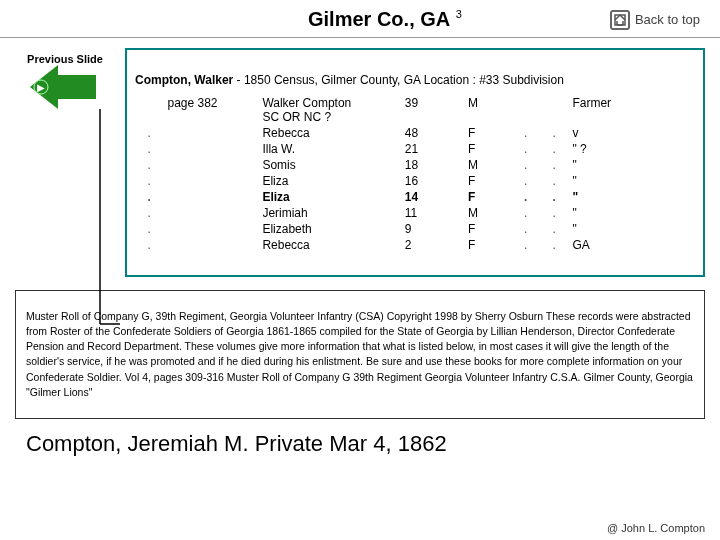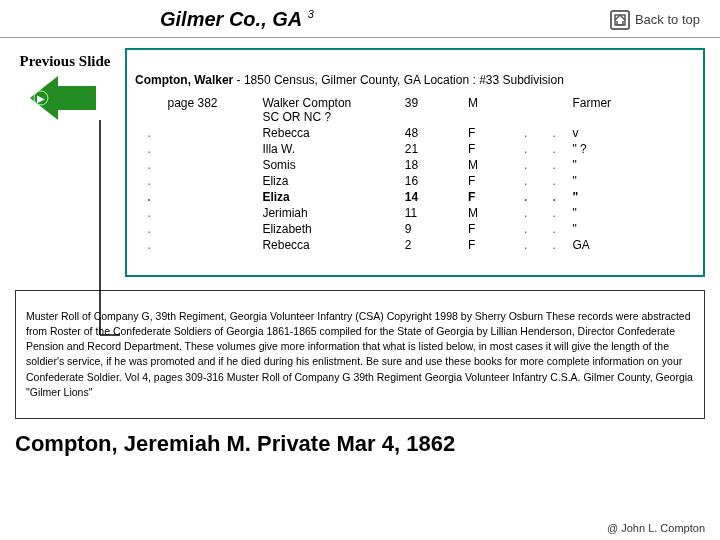--- a/index.html
+++ b/index.html
@@ -18,23 +18,22 @@
     .header {
       display: flex;
       align-items: center;
       justify-content: space-between;
       padding: 8px 20px 6px 20px;
       border-bottom: 1px solid #999;
     }
     .header-title {
       font-size: 20px;
       font-weight: bold;
-      text-align: left;
+      text-align: center;
       flex: 1;
-      font-style: italic;
     }
     .header-title sup {
       font-size: 11px;
       font-weight: normal;
     }
     .back-to-top {
       display: flex;
       align-items: center;
       gap: 5px;
       font-size: 13px;
@@ -64,25 +63,24 @@
     
     .left-panel {
       display: flex;
       flex-direction: column;
       align-items: center;
       width: 100px;
       padding-top: 5px;
       position: relative;
     }
     .prev-slide-label {
-      font-size: 15px;
+      font-size: 11px;
       font-weight: bold;
       text-align: center;
-      margin-bottom: 6px;
-      font-family: Liberation Serif, serif;
+      margin-bottom: 0;
     }
     .arrow-button {
       cursor: pointer;
       display: flex;
       align-items: center;
       justify-content: center;
     }
     
     .arrow-icon-wrap {
       display: flex;
@@ -154,22 +152,23 @@
       margin: 8px 15px;
       padding: 18px 10px;
       font-size: 10.5px;
       line-height: 1.45;
       color: #000;
     }
 
     
     .large-name {
       font-size: 22px;
-      font-weight: bold;
+      font-weight: normal;
       padding: 4px 15px 2px 15px;
+      margin-left: 11px;
     }
 
     
     .footer {
       text-align: right;
       padding-right: 15px;
       font-size: 11px;
       color: #333;
       position: absolute;
       bottom: 6px;

